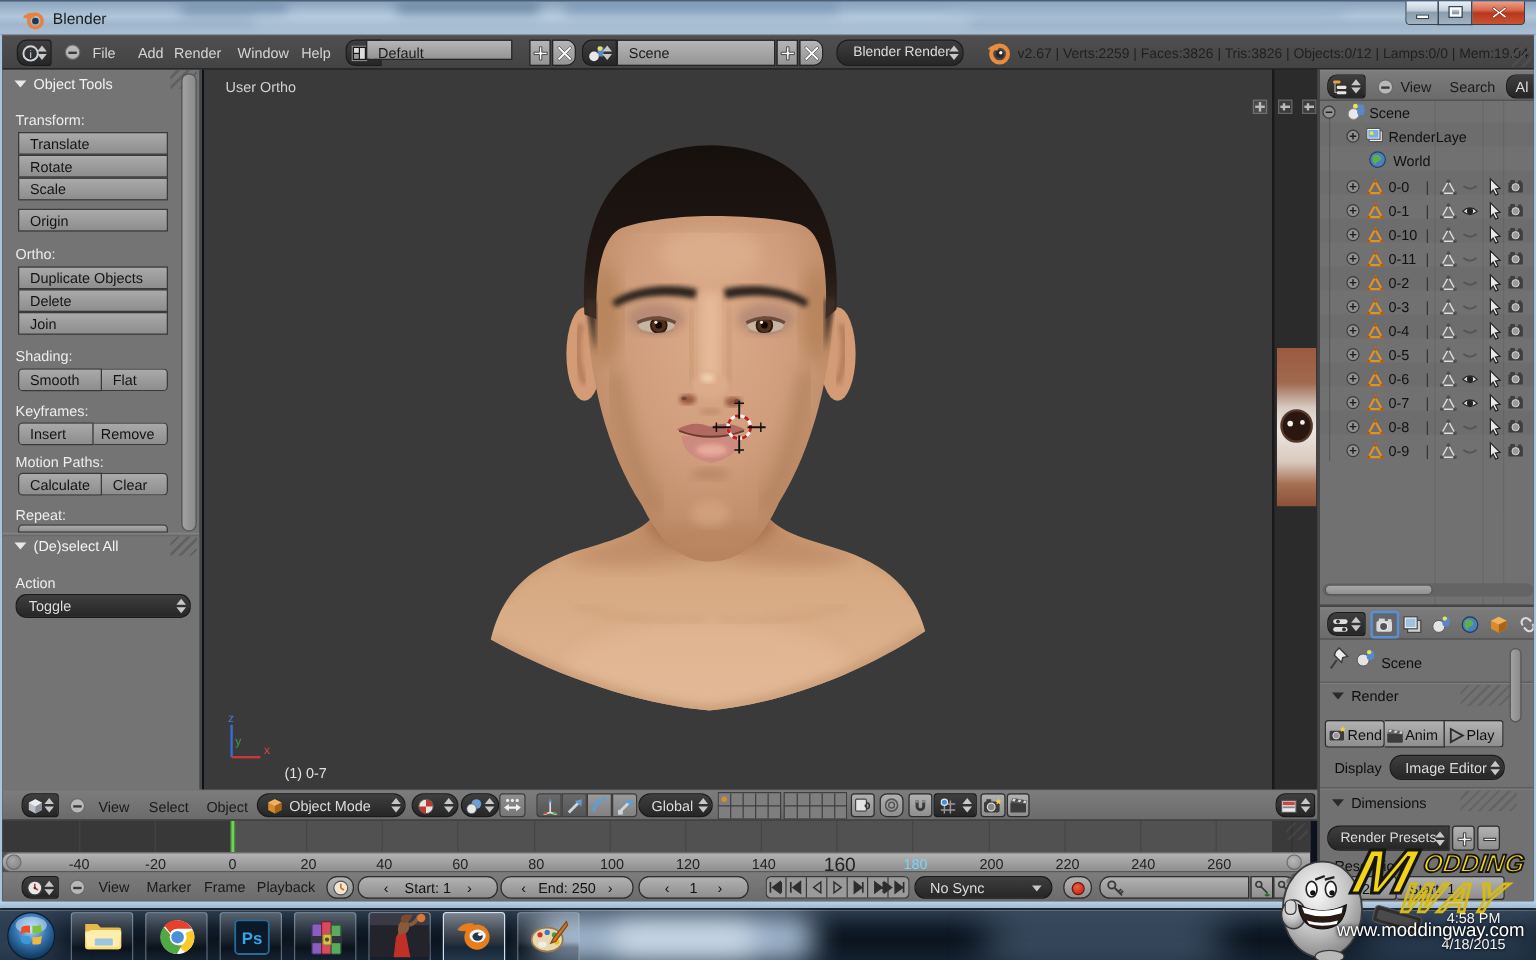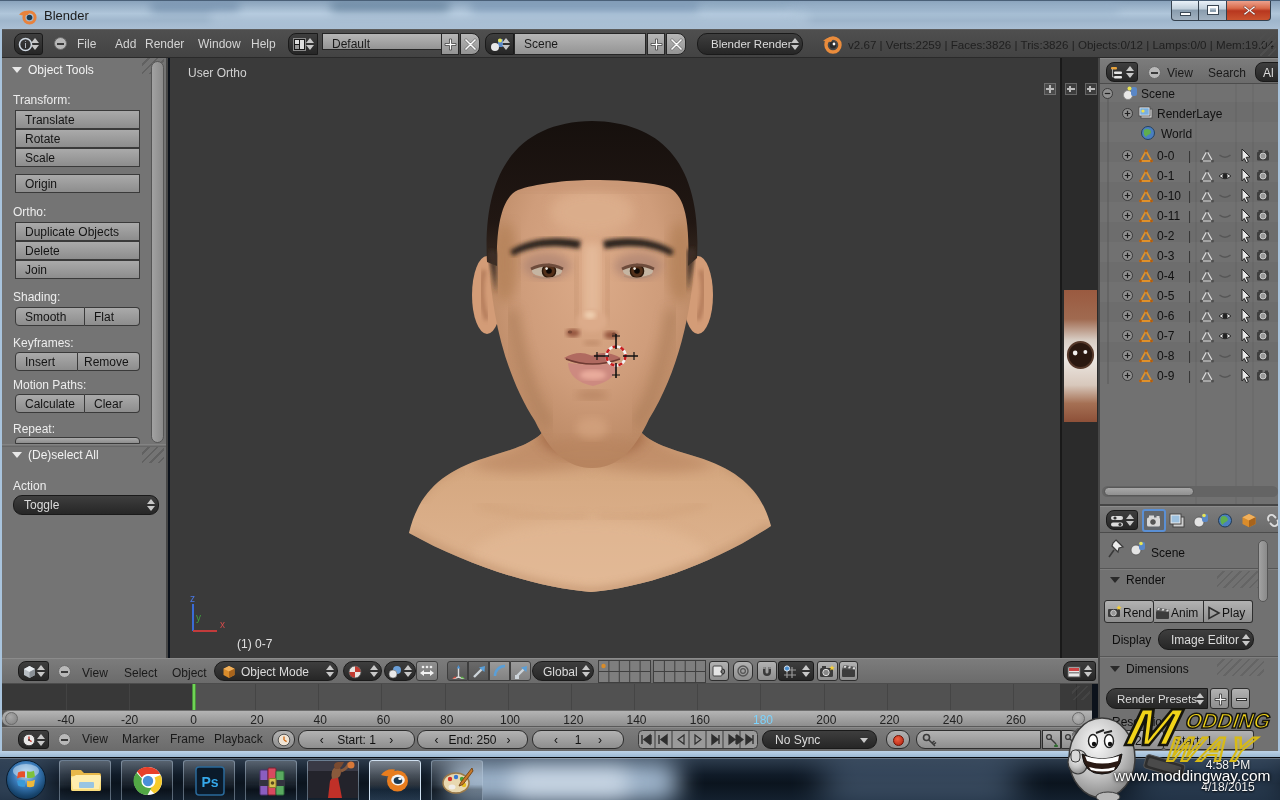--- a/index.html
+++ b/index.html
@@ -98,21 +98,21 @@
  <div class="mtxt" style="left:143px">Render</div>
  <div class="mtxt" style="left:196px">Window</div>
  <div class="mtxt" style="left:249px">Help</div>
  <div class="dk" style="left:286px;top:3px;width:30px;height:22px;border-radius:8px 0 0 8px">
   <div class="abs" style="left:4px;top:4px;width:13px;height:13px;background:#181818;border:1px solid #888"></div>
   <div class="abs" style="left:6px;top:6px;width:4px;height:4px;background:#ddd"></div>
   <div class="abs" style="left:11px;top:6px;width:4px;height:9px;background:#ddd"></div>
   <div class="abs" style="left:6px;top:11px;width:4px;height:4px;background:#999"></div>
   <b class="ud"></b>
  </div>
- <div class="fld" style="left:320px;top:3px;width:122px;height:14px;padding:3px 0 12px 9px">Default</div>
+ <div class="fld" style="left:303px;top:3px;width:122px;height:14px;padding:3px 0 12px 9px">Default</div>
  <div class="fld" style="left:439px;top:3px;width:18px;height:22px">
           <svg class="abs" style="left:2px;top:4px" width="13" height="13" viewBox="0 0 13 13">
             <path d="M5.5,1 h2 v4.5 H12 v2 H7.5 V12 h-2 V7.5 H1 v-2 h4.5 Z" fill="#fdfdfd" stroke="#444" stroke-width=".8"></path>
           </svg>
         </div>
  <div class="fld" style="left:458px;top:3px;width:20px;height:22px;border-radius:0 8px 8px 0">
           <svg class="abs" style="left:3px;top:4px" width="13" height="13" viewBox="0 0 13 13">
             <path d="M2,.5 L6.5,5 L11,.5 L12.5,2 L8,6.5 L12.5,11 L11,12.5 L6.5,8 L2,12.5 L.5,11 L5,6.5 L.5,2 Z" fill="#fdfdfd" stroke="#444" stroke-width=".6"></path>
           </svg>
         </div>
@@ -778,21 +778,21 @@
 <div class="abs" style="left:39px;top:29px;width:50px;text-align:center;font-size:12px;color:#222">-40</div>
 <div class="abs" style="left:102.6px;top:29px;width:50px;text-align:center;font-size:12px;color:#222">-20</div>
 <div class="abs" style="left:166.7px;top:29px;width:50px;text-align:center;font-size:12px;color:#222">0</div>
 <div class="abs" style="left:230px;top:29px;width:50px;text-align:center;font-size:12px;color:#222">20</div>
 <div class="abs" style="left:293.3px;top:29px;width:50px;text-align:center;font-size:12px;color:#222">40</div>
 <div class="abs" style="left:356.5px;top:29px;width:50px;text-align:center;font-size:12px;color:#222">60</div>
 <div class="abs" style="left:419.8px;top:29px;width:50px;text-align:center;font-size:12px;color:#222">80</div>
 <div class="abs" style="left:483px;top:29px;width:50px;text-align:center;font-size:12px;color:#222">100</div>
 <div class="abs" style="left:546.3px;top:29px;width:50px;text-align:center;font-size:12px;color:#222">120</div>
 <div class="abs" style="left:609.5px;top:29px;width:50px;text-align:center;font-size:12px;color:#222">140</div>
-<div class="abs" style="left:672.8px;top:29px;width:50px;text-align:center;font-size:12px;color:#222">160</div>
+<div class="abs" style="left:672.8px;top:29px;width:50px;text-align:center;font-size:16px;color:#222">160</div>
 <div class="abs" style="left:736px;top:29px;width:50px;text-align:center;font-size:12px;color:#7dd3fc">180</div>
 <div class="abs" style="left:799.3px;top:29px;width:50px;text-align:center;font-size:12px;color:#222">200</div>
 <div class="abs" style="left:862.5px;top:29px;width:50px;text-align:center;font-size:12px;color:#222">220</div>
 <div class="abs" style="left:925.8px;top:29px;width:50px;text-align:center;font-size:12px;color:#222">240</div>
 <div class="abs" style="left:989px;top:29px;width:50px;text-align:center;font-size:12px;color:#222">260</div>
  <div class="ahdr" style="left:0;top:43px;width:1090px;height:24px;border-bottom:none">
   <div class="dk" style="left:16px;top:2px;width:31px;height:19px;border-radius:8px 3px 3px 8px">
    <svg class="abs" style="left:3px;top:2px" width="14" height="14" viewBox="0 0 14 14">
               <circle cx="7" cy="7" r="5.8" fill="#e8e8e8" stroke="#444" stroke-width="1"></circle>
               <path d="M7,7 L7,3.4 M7,7 L9.6,8.6" stroke="#c03a30" stroke-width="1.4"></path>

